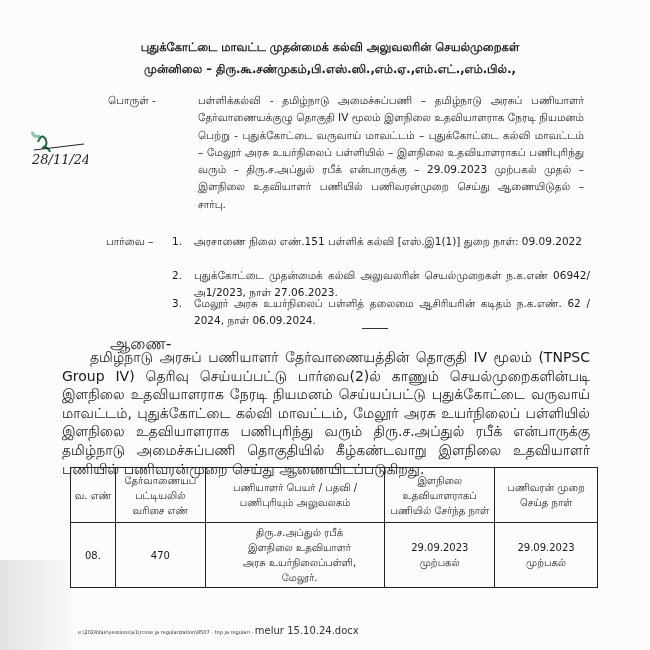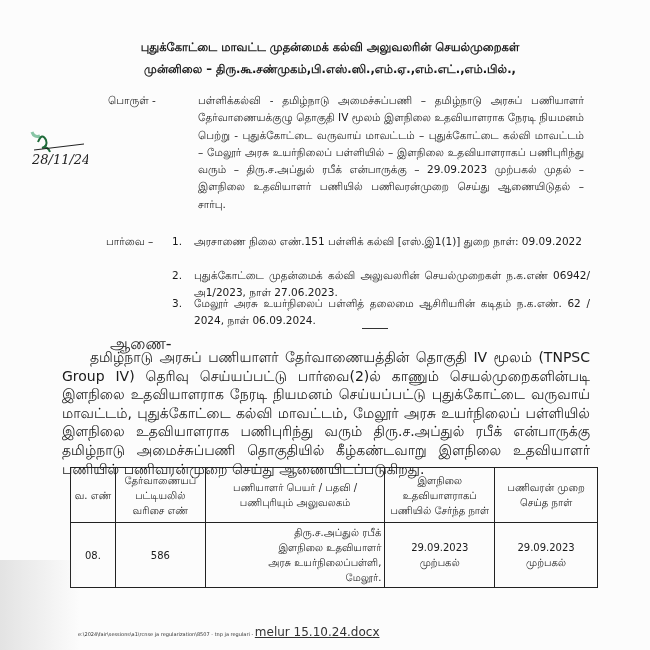--- a/index.html
+++ b/index.html
@@ -23,23 +23,23 @@
   .refs .item { position:absolute; left:88px; width:396px; }
   .refs .num { position:absolute; left:-22px; top:0; }
   .refs .txt { text-align:justify; text-align-last:left; }
   .divider { position:absolute; left:362px; top:328px; width:26px; height:1px; background:#333; }
   .order-label { position:absolute; left:62px; top:334px; font-size:16px;margin-left:48px; }
   .order { position:absolute; left:62px; top:348px; width:528px; font-size:14px; line-height:18.6px; text-align:justify; text-align-last:left; text-indent:28px; }
   table.tbl { position:absolute; left:70px; top:467px; width:528px; border-collapse:collapse; font-size:10px; }
   table.tbl td, table.tbl th { border:1.3px solid #222; text-align:center; vertical-align:middle; font-weight:normal; line-height:15px; padding:2px 3px; }
   table.tbl th { height:50px; }
   table.tbl td { height:60px; }
-  table.tbl td.left { text-align:right; padding-left:12px; }
+  table.tbl td.left { text-align:center; padding-left:12px; }
   .footer { position:absolute; left:78px; top:625px; font-size:5px; color:#333; white-space:nowrap; }
-  .footer .big { font-size:12px;text-decoration:underline; }
+  .footer .big { font-size:10px; }
   .scan-shade { position:absolute; left:0; top:560px; width:80px; height:90px; background:linear-gradient(90deg, rgba(180,180,180,0.35), rgba(255,255,255,0)); }
 </style>
 </head>
 <body>
 
 <div class="page">
 
   <div class="header">
     <div class="line">புதுக்கோட்டை மாவட்ட முதன்மைக் கல்வி அலுவலரின் செயல்முறைகள்</div>
     <div class="line">முன்னிலை – திரு.கூ.சண்முகம்,பி.எஸ்.ஸி.,எம்.ஏ.,எம்.எட்.,எம்.பில்.,</div>
@@ -91,21 +91,21 @@
         <th>வ. எண்</th>
         <th>தேர்வாணையப் பட்டியலில் வரிசை எண்</th>
         <th>பணியாளர் பெயர் / பதவி / பணிபுரியும் அலுவலகம்</th>
         <th>இளநிலை உதவியாளராகப் பணியில் சேர்ந்த நாள்</th>
         <th>பணிவரன் முறை செய்த நாள்</th>
       </tr>
     </thead>
     <tbody>
       <tr>
         <td>08.</td>
-        <td>586</td>
+        <td>470</td>
         <td class="left">
           <div>திரு.ச.அப்துல் ரபீக்</div>
           <div>இளநிலை உதவியாளர்</div>
           <div>அரசு உயர்நிலைப்பள்ளி,</div>
           <div>மேலூர்.</div>
         </td>
         <td>
           <div>29.09.2023</div>
           <div>முற்பகல்</div>
         </td>

